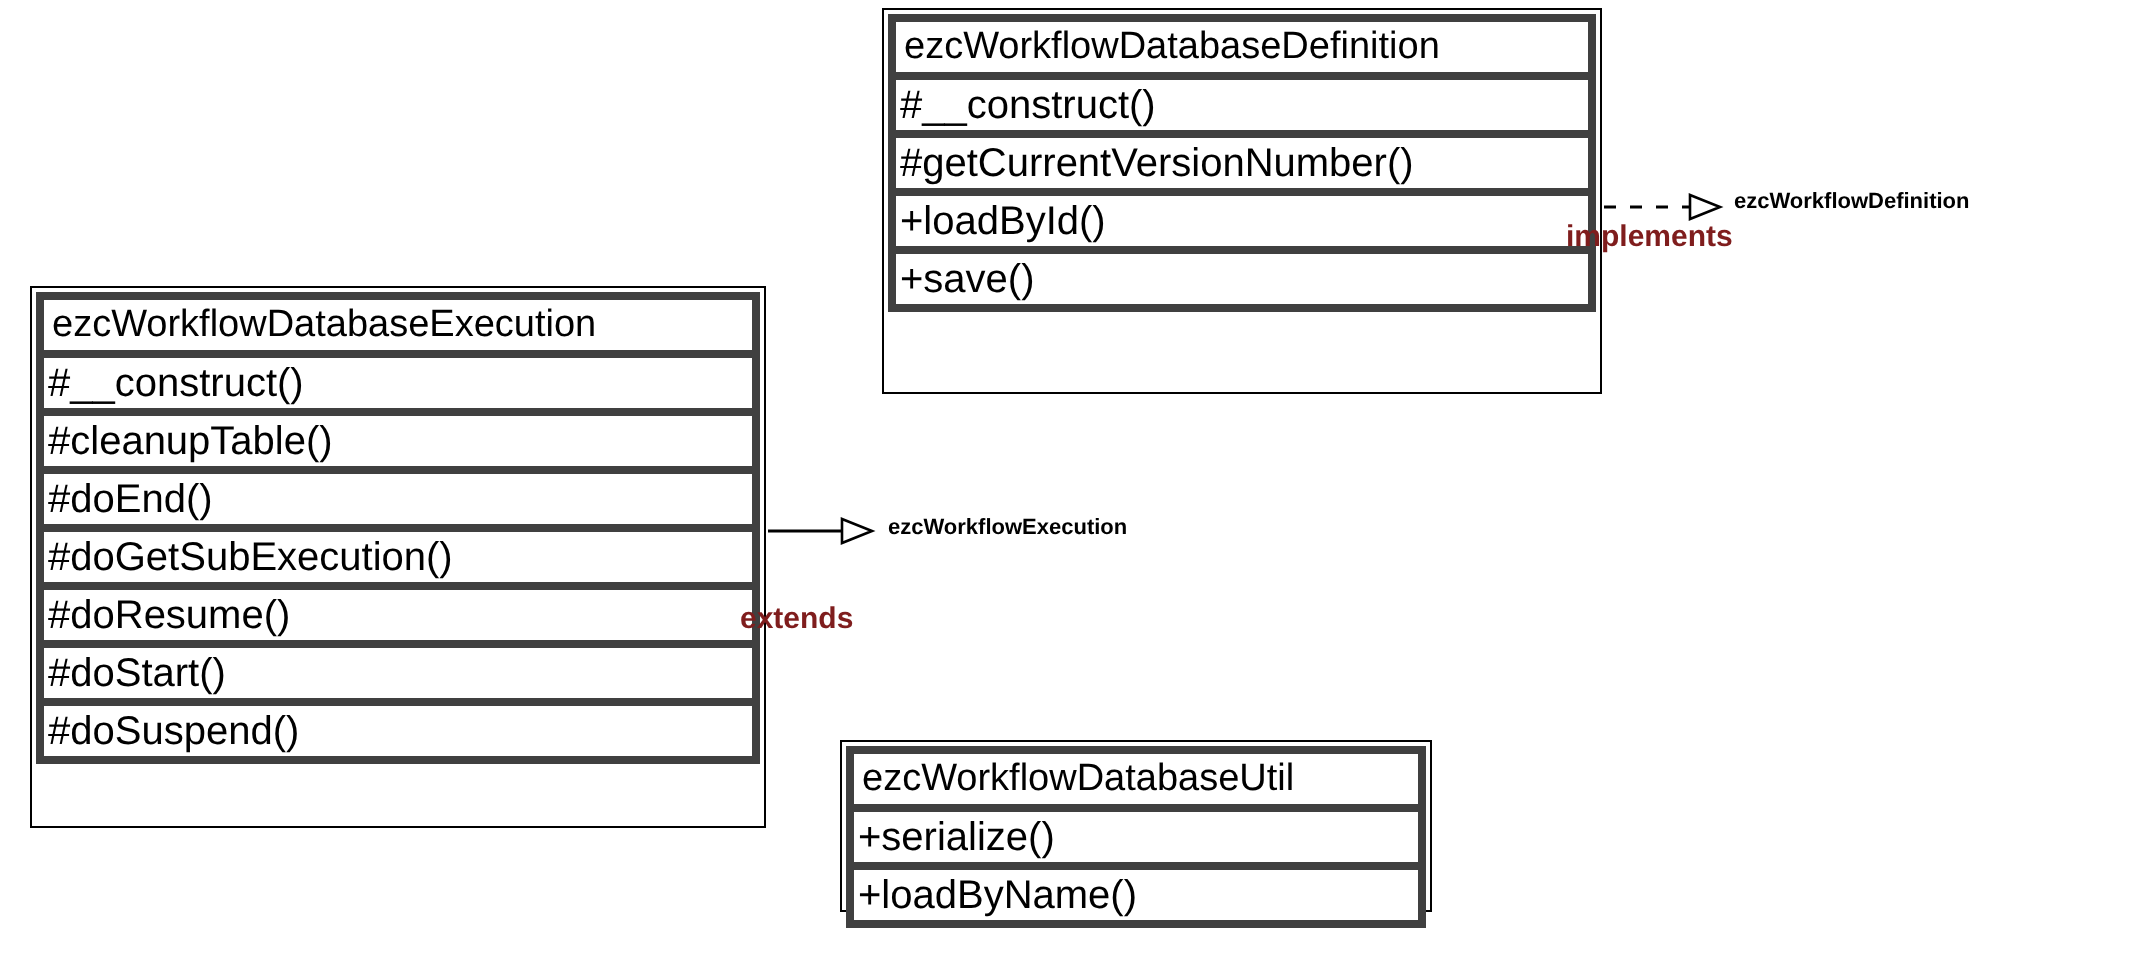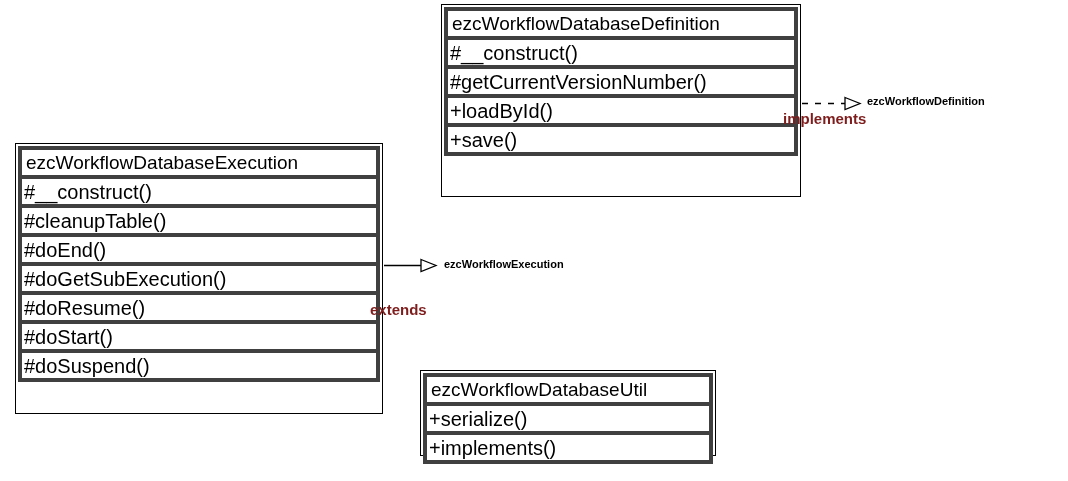--- a/index.html
+++ b/index.html
@@ -111,21 +111,21 @@
     <div class="uml-compartment uml-member">#doEnd()</div>
     <div class="uml-compartment uml-member">#doGetSubExecution()</div>
     <div class="uml-compartment uml-member">#doResume()</div>
     <div class="uml-compartment uml-member">#doStart()</div>
     <div class="uml-compartment uml-member">#doSuspend()</div>
   </div>
 
   <div class="uml-class" style="left:420px; top:370px; width:296px; height:86px;">
     <div class="uml-compartment uml-title">ezcWorkflowDatabaseUtil</div>
     <div class="uml-compartment uml-member">+serialize()</div>
-    <div class="uml-compartment uml-member">+implements()</div>
+    <div class="uml-compartment uml-member">+loadByName()</div>
   </div>
 
   <svg class="edge-svg" style="left:800px; top:92px; width:70px; height:24px;" viewBox="0 0 70 24">
     <line class="edge-line-dashed" x1="2" y1="11.5" x2="45" y2="11.5"></line>
     <polygon class="edge-arrowhead" points="45,5.5 60,11.5 45,17.5"></polygon>
   </svg>
   <div class="edge-label" style="left:783px; top:111px;">implements</div>
   <div class="edge-target" style="left:867px; top:96px;">ezcWorkflowDefinition</div>
 
   <svg class="edge-svg" style="left:383px; top:254px; width:60px; height:24px;" viewBox="0 0 60 24">

